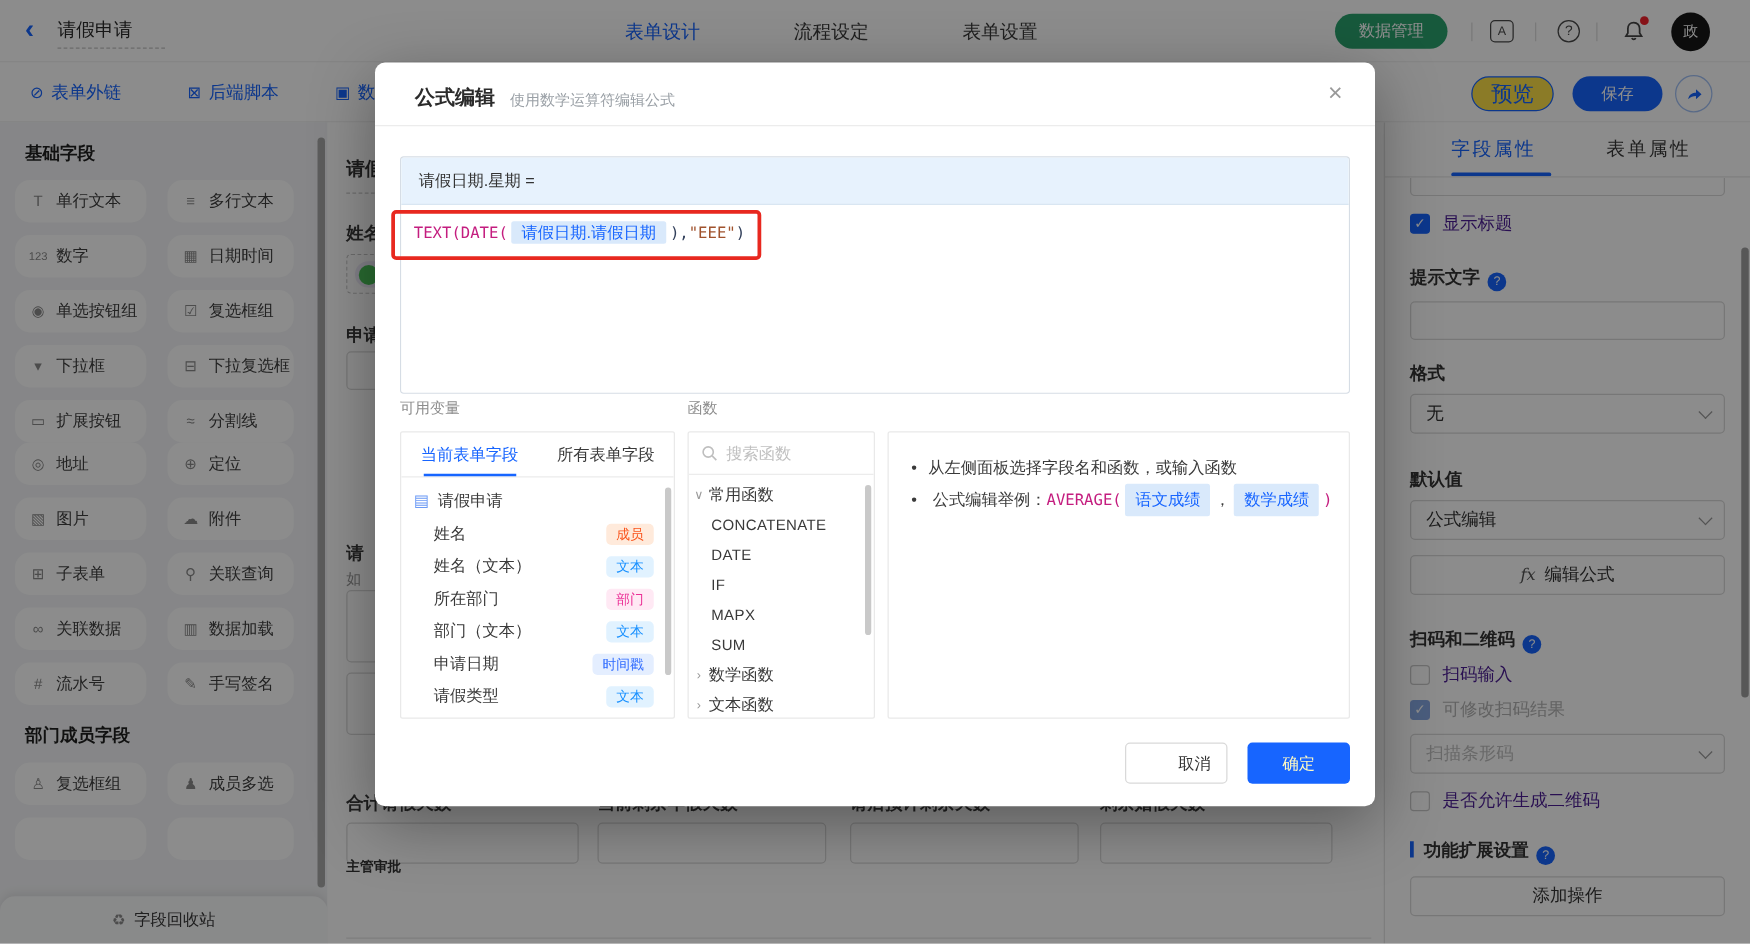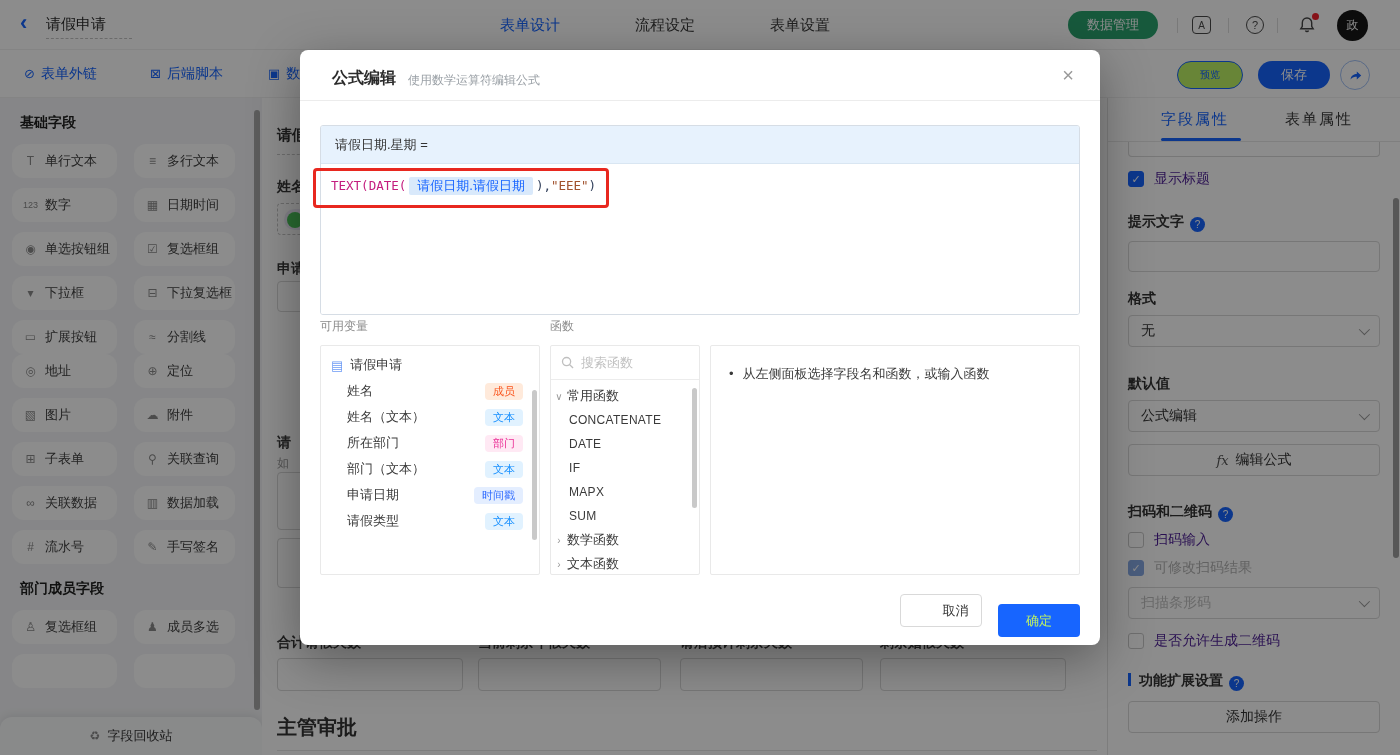--- a/index.html
+++ b/index.html
@@ -19,21 +19,21 @@
   .ic-book { position:absolute; left:1192px; top:16px; width:19px; height:18px; border:1.5px solid #4a4a4a; border-radius:4px; font-size:10px; color:#4a4a4a; display:flex; align-items:center; justify-content:center; cursor:pointer; }
   .ic-help { position:absolute; left:1246px; top:16px; width:18px; height:18px; border:1.5px solid #4a4a4a; border-radius:50%; font-size:11px; color:#4a4a4a; display:flex; align-items:center; justify-content:center; cursor:pointer; }
   .ic-bell { position:absolute; left:1297px; top:15px; width:20px; height:20px; cursor:pointer; }
   .bell-dot { position:absolute; right:-2px; top:-2px; width:7px; height:7px; border-radius:50%; background:#f5222d; }
   .avatar { position:absolute; left:1337px; top:10px; width:31px; height:31px; border-radius:50%; background:#161616; color:#fff; font-size:12px; display:flex; align-items:center; justify-content:center; cursor:pointer; }
 
   
   .toolbar { position:absolute; left:0; top:50px; width:1400px; height:48px; background:#fff; border-bottom:1px solid #f0f0f0; z-index:1; }
   .tl-link { position:absolute; top:15px; font-size:14px; color:#1765ff; cursor:pointer; white-space:nowrap; }
   .tl-ic { font-size:13px; margin-right:6px; }
-  .btn-preview { position:absolute; left:1177px; top:11px; width:66px; height:28px; border:1px solid #1765ff; border-radius:14px; color:#1765ff; background:#bef264; font-size:10px; display:flex; align-items:center; justify-content:center; cursor:pointer; }
+  .btn-preview { position:absolute; left:1177px; top:11px; width:66px; height:28px; border:1px solid #1765ff; border-radius:14px; color:#1765ff; background:#fde047; font-size:17px; display:flex; align-items:center; justify-content:center; cursor:pointer; }
   .btn-save { position:absolute; left:1258px; top:11px; width:72px; height:28px; border-radius:14px; color:#fff; background:#1765ff; font-size:13px; display:flex; align-items:center; justify-content:center; cursor:pointer; }
   .btn-share { position:absolute; left:1340px; top:10px; width:30px; height:30px; border-radius:50%; border:1px solid #a3c2f6; background:#fff; display:flex; align-items:center; justify-content:center; cursor:pointer; }
 
   
   .sidebar { position:absolute; left:0; top:98px; width:262px; height:657px; background:#f4f5f7; overflow:hidden; z-index:1; }
   .sb-header { font-size:14px; font-weight:bold; color:#1f1f1f; margin:16px 0 12px 20px; }
   .sb-header.later { margin-top:16px; }
   .sb-grid { display:grid; grid-template-columns:105px 101px; column-gap:17px; row-gap:10px; margin-left:12px; }
   .sb-btn { height:34px; background:#fff; border-radius:12px; display:flex; align-items:center; padding-left:10px; cursor:pointer; }
   .sb-ic { width:17px; font-size:12px; color:#8a8a8a; margin-right:6px; text-align:center; flex:none; }
@@ -45,21 +45,21 @@
   
   .canvas { position:absolute; left:262px; top:98px; width:846px; height:657px; background:#fff; border-right:1px solid #e4e4e4; z-index:1; }
   .cv-title { position:absolute; left:15px; top:28px; font-size:15px; font-weight:bold; color:#333; }
   .cv-title-ul { position:absolute; left:15px; top:56px; width:82px; border-bottom:1px dashed #c9c9c9; }
   .cv-label { position:absolute; font-size:14px; font-weight:bold; color:#3a3a3a; white-space:nowrap; }
   .cv-helper { position:absolute; font-size:12px; color:#9a9a9a; }
   .cv-input { position:absolute; border:1px solid #d9d9d9; border-radius:4px; background:#fff; }
   .cv-chipbox { position:absolute; left:15px; top:105px; width:120px; height:32px; border:1px dashed #c5c5c5; border-radius:4px; }
   .cv-chip { position:absolute; left:6px; top:5px; width:92px; height:21px; background:#edeaf7; border-radius:11px; }
   .cv-chip-av { position:absolute; left:3px; top:2.5px; width:16px; height:16px; border-radius:50%; background:#4cc35a; }
-  .cv-section { position:absolute; left:15px; top:616px; font-size:20px; font-weight:bold; color:#333; }
+  .cv-section { position:absolute; left:15px; top:588px; font-size:11px; font-weight:bold; color:#333; }
   .cv-divider { position:absolute; left:15px; top:652px; width:820px; border-top:1px solid #e5e5e5; }
 
   
   .rightpanel { position:absolute; left:1108px; top:98px; width:292px; height:657px; background:#fff; z-index:1; }
   .rp-tab { position:absolute; top:12px; font-size:15px; color:#3a3a3a; letter-spacing:2px; cursor:pointer; }
   .rp-tab.active { color:#1765ff; }
   .rp-tab-underline { position:absolute; left:53px; top:40px; width:80px; height:3px; background:#1765ff; border-radius:2px; }
   .rp-divider { position:absolute; left:0; top:43px; width:292px; border-top:1px solid #e8e8e8; }
   .rp-partial-input { position:absolute; left:20px; top:44px; width:252px; height:15px; border:1px solid #d9d9d9; border-top:none; border-radius:0 0 4px 4px; }
   .rp-label { position:absolute; font-size:14px; font-weight:bold; color:#333; white-space:nowrap; }
@@ -121,21 +121,21 @@
   .frow { height:24px; display:flex; align-items:center; font-size:13px; color:#3a3a3a; cursor:pointer; }
   .frow .twist { width:16px; text-align:center; color:#9a9a9a; font-size:10px; flex:none; }
   .frow.item { padding-left:18px; font-size:12px; letter-spacing:.3px; }
   .f-scroll { position:absolute; right:2px; top:42px; width:5px; height:120px; border-radius:3px; background:#c9c9c9; }
 
   .hint-box { padding:15px 18px; }
   .hint-line { font-size:13px; color:#3a3a3a; line-height:26px; white-space:nowrap; }
   .hint-line::before { content:"•"; margin-right:9px; color:#3a3a3a; }
 
   .md-btn-cancel { position:absolute; left:600px; top:544px; width:82px; height:33px; border:1px solid #d9d9d9; border-radius:4px; background:#fff; font-size:13px; color:#333; display:flex; align-items:center; justify-content:center; cursor:pointer;padding-left:29px; }
-  .md-btn-ok { position:absolute; left:698px; top:544px; width:82px; height:33px; border-radius:4px; background:#1765ff; font-size:13px; color:#bef264; display:flex; align-items:center; justify-content:center; cursor:pointer;margin-top:10px; }
+  .md-btn-ok { position:absolute; left:698px; top:544px; width:82px; height:33px; border-radius:4px; background:#1765ff; font-size:13px; color:#fef9c3; display:flex; align-items:center; justify-content:center; cursor:pointer; }
 </style>
 </head>
 <body>
 
 <header class="topbar">
   <span class="back-ic">‹</span>
   <span class="tb-title">请假申请</span>
   <span class="tb-title-underline"></span>
   <nav class="tb-tabs">
     <span class="tb-tab active">表单设计</span>
@@ -377,20 +377,25 @@
     <div class="f-body">
       <span class="kw">TEXT(</span><span class="kw">DATE(</span><span class="var-chip">请假日期.请假日期</span><span class="plain">)</span><span class="plain">,</span><span class="str">"EEE"</span><span class="plain">)</span>
     </div>
   </div>
   <div class="red-annot"></div>
 
   <div class="md-seclabel" style="left:20px">可用变量</div>
   <div class="md-seclabel" style="left:250px">函数</div>
 
   <div class="md-box" style="left:20px;width:220px">
+    <div class="vtabs">
+      <span class="vtab active">当前表单字段</span>
+      <span class="vtab">所有表单字段</span>
+      <span class="vtab-ul"></span>
+    </div>
     <div class="vlist">
       <div class="vrow root">
           <span class="doc-ic">▤</span>
           <span>请假申请</span>
         </div>
       <div class="vrow">
           <span>姓名</span>
           <span class="tag tag-member">成员</span>
         </div>
       <div class="vrow">
@@ -442,17 +447,20 @@
       <div class="frow">
           <span class="twist">›</span>
           <span>文本函数</span>
         </div>
     </div>
     <div class="f-scroll"></div>
   </div>
 
   <div class="md-box hint-box" style="left:410px;width:370px">
     <div class="hint-line">从左侧面板选择字段名和函数，或输入函数</div>
+    <div class="hint-line">
+      <span>公式编辑举例：</span><span class="kw" style="font-family:'DejaVu Sans Mono',monospace;font-size:12.5px">AVERAGE(</span><span class="var-chip">语文成绩</span><span>，</span><span class="var-chip">数学成绩</span><span class="kw" style="font-family:'DejaVu Sans Mono',monospace;font-size:12.5px">)</span>
+    </div>
   </div>
 
   <div class="md-btn-cancel">取消</div>
   <div class="md-btn-ok">确定</div>
 </div>
 
 </body></html>

